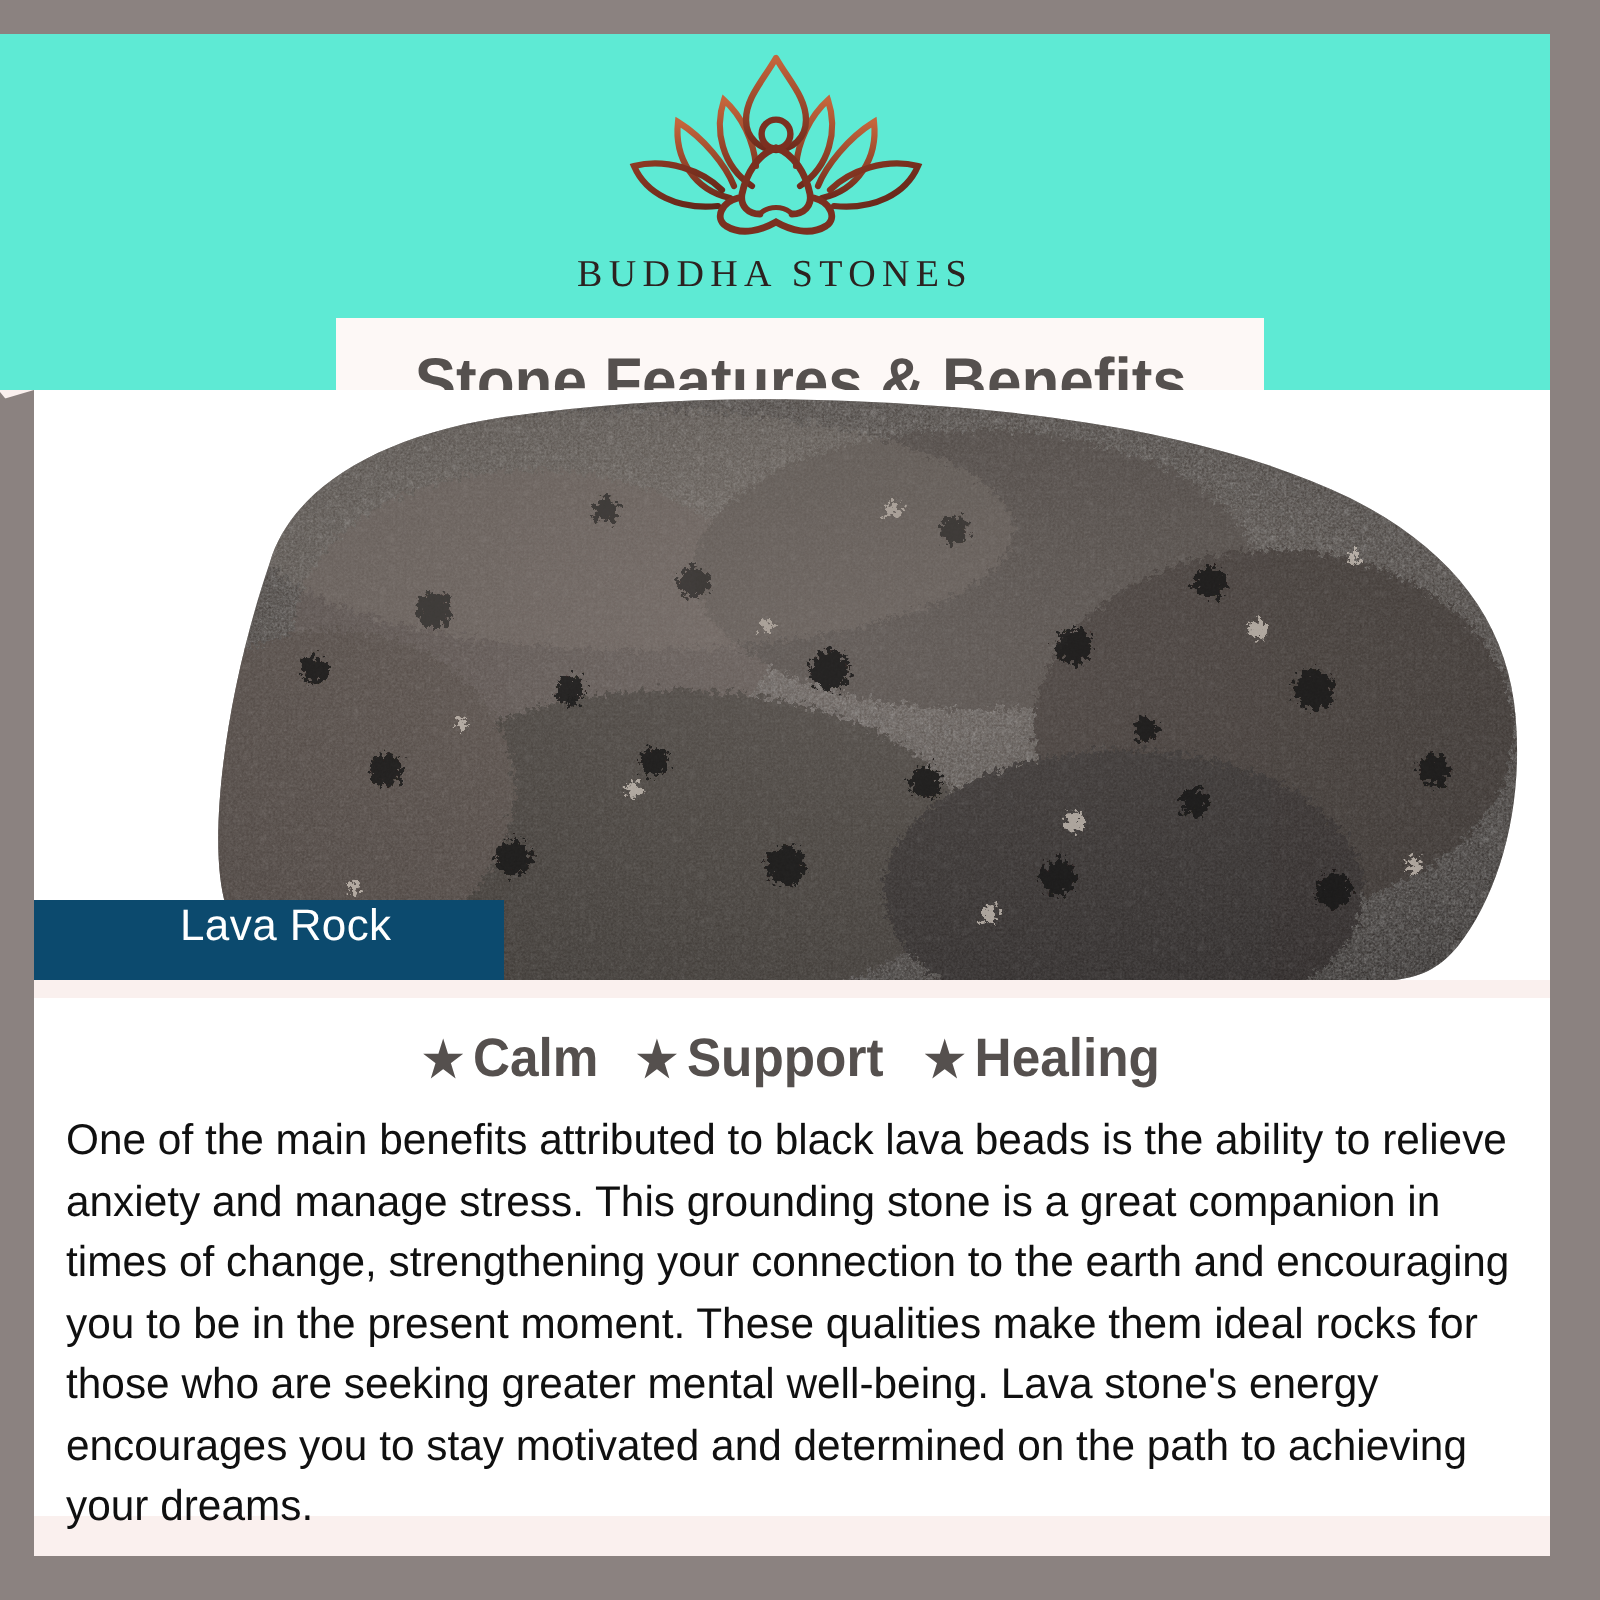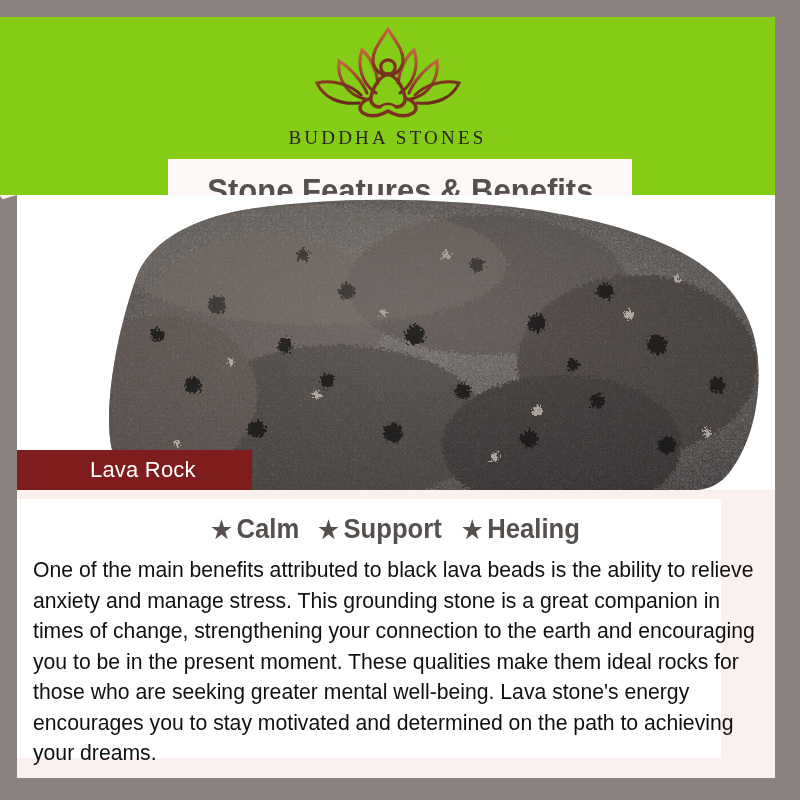--- a/index.html
+++ b/index.html
@@ -12,21 +12,21 @@
 
   
   .page-bg{
     position:absolute;left:0;top:17px;width:775px;height:761px;
     background:#faf0ee;
   }
 
   
   .header{
     position:absolute;left:0;top:17px;width:775px;height:178px;
-    background:#84cc16;
+    background:#5eead4;
     text-decoration:underline;
   }
   .logo-wrap{
     position:absolute;left:0;top:4px;width:775px;height:100px;
     display:flex;align-items:center;justify-content:center;
   }
   .logo-lotus{display:block;}
   .brand{
     position:absolute;left:0;top:110px;width:775px;text-align:center;
     font-family:"Liberation Serif", serif;
@@ -46,36 +46,36 @@
   
   .photo{
     position:absolute;left:17px;top:195px;width:758px;height:295px;
     background:#ffffff;overflow:hidden;
   }
   .rock-img{position:absolute;left:0;top:0;width:758px;height:295px;}
 
   
   .name-bar{
     position:absolute;left:17px;top:450px;width:235px;height:40px;
-    background:#7f1d1d;display:flex;align-items:center;
+    background:#0c4a6e;display:flex;
   }
   .name-text{
     color:#ffffff;font-size:22px;font-weight:400;padding-left:73px;
     font-family:"Liberation Sans",sans-serif;letter-spacing:0.2px;
   }
 
   
   .pink-strip{
     position:absolute;left:17px;top:490px;width:758px;height:9px;
     background:#faf0ee;
   }
 
   
   .content{
-    position:absolute;left:17px;top:499px;width:704px;height:259px;
+    position:absolute;left:17px;top:499px;width:758px;height:259px;
     background:#ffffff;
   }
   .benefits{
     position:absolute;left:0;top:15px;width:758px;text-align:center;
     white-space:nowrap;
   }
   .benefit{
     display:inline-block;
     font-family:"Liberation Sans Narrow","Liberation Sans",sans-serif;
     font-weight:bold;font-size:27px;color:#55504e;

